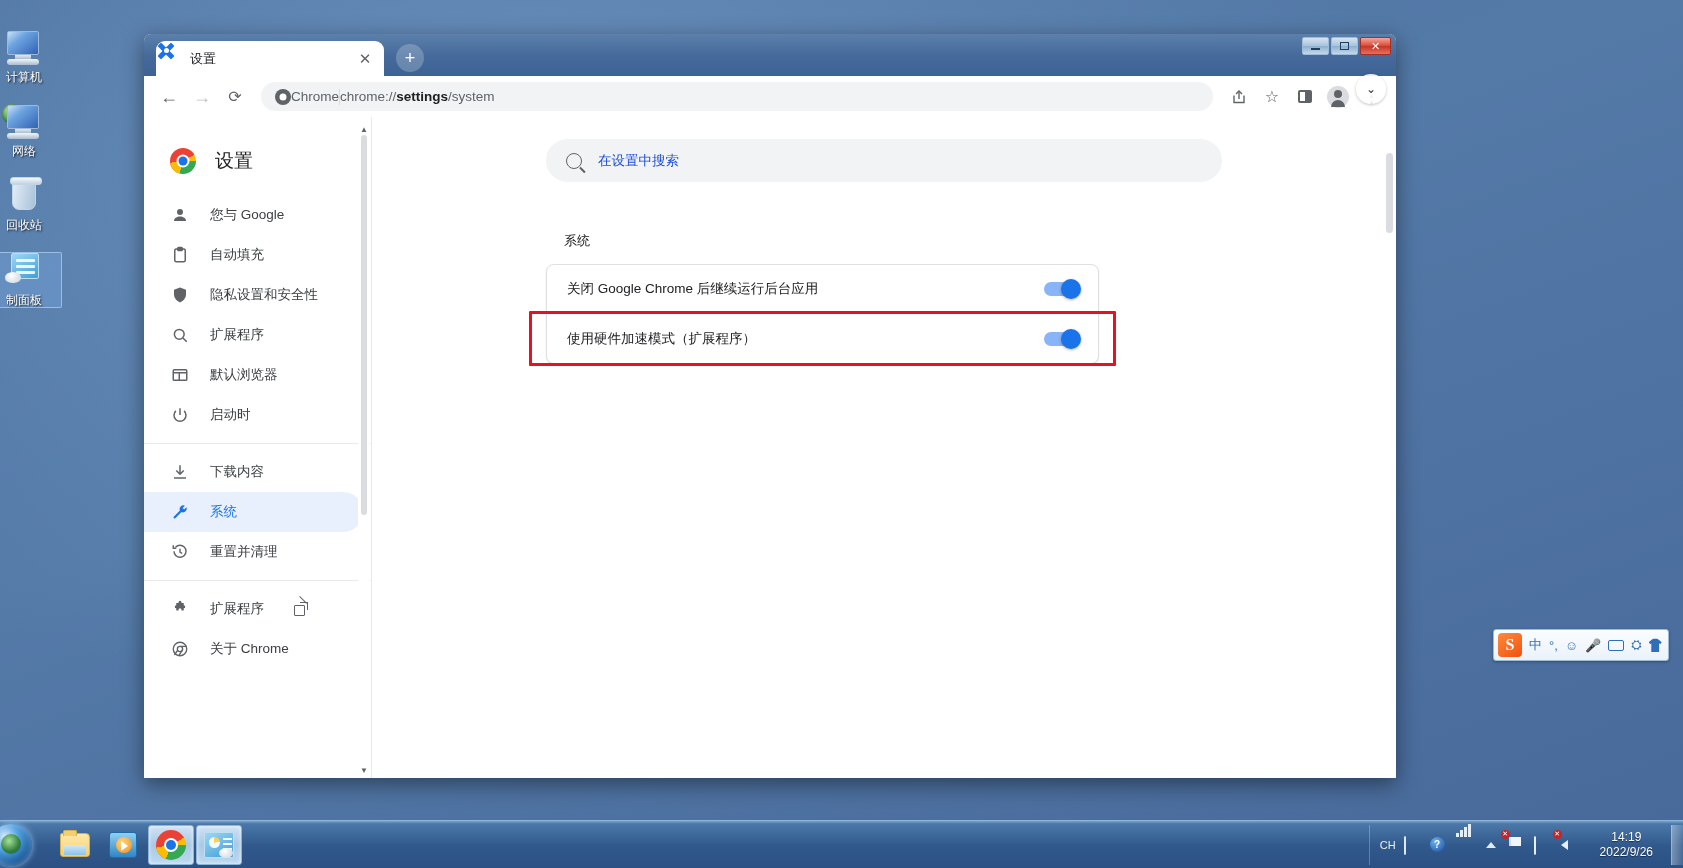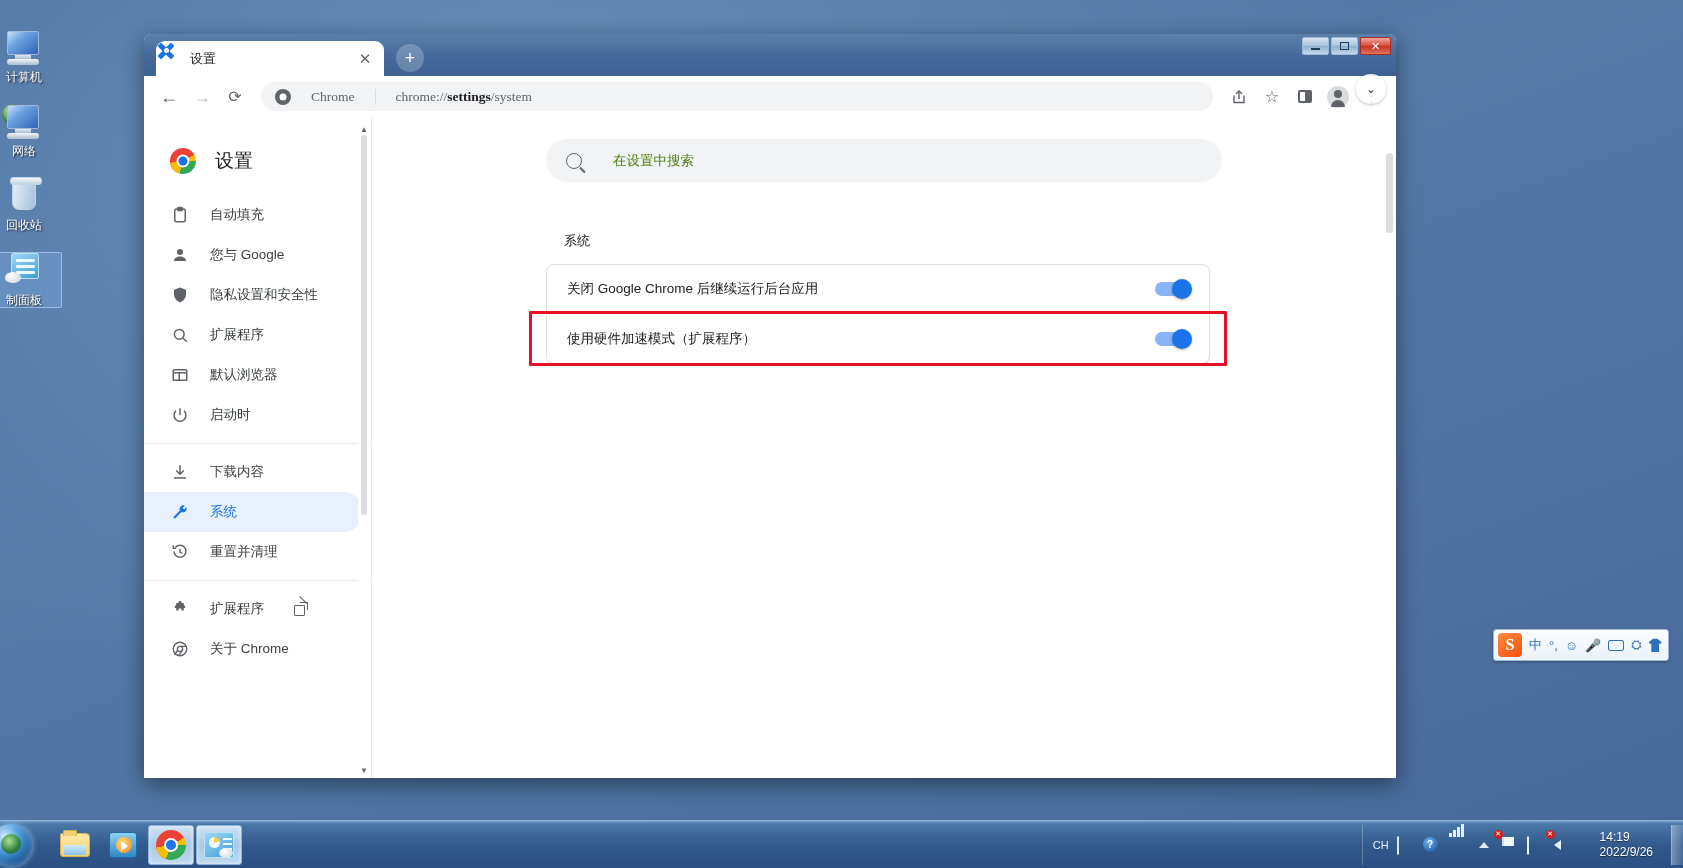--- a/index.html
+++ b/index.html
@@ -162,22 +162,22 @@
   .ic-settings-win .ball{
     position:absolute;left:14px;top:15px;width:14px;height:10px;border-radius:50%;
     background: radial-gradient(circle at 40% 30%, #fff, #c5d2de);
   }
   #tray {
     margin-left:auto; display:flex; align-items:center; height:40px;
     border-left:1px solid rgba(255,255,255,.25); padding-left:10px; gap:8px;
   }
   #tray .t { color:#e8f1fa; font-size:11px; display:flex; align-items:center; }
   #tray .clock {
-    color:#ffffff; font-size:12px; line-height:15px;
-    margin-left:21px; margin-right:6px;
+    color:#ffffff; font-size:12px; text-align:center; line-height:15px;
+    margin-left:14px; margin-right:6px;
     text-shadow: 0 1px 1px rgba(0,0,0,.5);
   }
   #showdesk { width:12px; height:40px; margin-left:4px;
     background: linear-gradient(90deg, rgba(255,255,255,.35), rgba(255,255,255,.12));
     border-left:1px solid rgba(255,255,255,.45); }
   .tray-ic { width:18px; height:16px; position:relative; }
   .ic-kbd { width:18px;height:11px;border:1px solid #dce9f5;border-radius:2px;background:rgba(255,255,255,.15); }
   .ic-help { width:15px;height:15px;border-radius:50%;
     background: radial-gradient(circle at 35% 30%, #6fb4ef, #14489a);
     color:#fff;font-size:10px;font-weight:bold;display:flex;align-items:center;justify-content:center; }
@@ -280,21 +280,21 @@
   .tb-ic {
     width:30px;height:30px;display:flex;align-items:center;justify-content:center;
     color:#5f6368; border-radius:50%; flex:none;
   }
   .arrow-l, .arrow-r { font-size:18px; line-height:1; }
   .arrow-r { color:#bdc1c6; }
   .reload { font-size:16px; }
   #omnibox {
     flex:1; height:29px; background:#f1f3f4; border-radius:15px;
     display:flex; align-items:center; padding:0 14px; margin:0 8px;
-    font-size:13.5px; color:#202124; gap:20px; min-width:0;font-family:Liberation Serif, serif;
+    font-size:13.5px; color:#202124; gap:0; min-width:0;
   }
   #omnibox .chrome-mini { width:16px;height:16px;position:relative;flex:none; }
   #omnibox .chrome-mini .r {
     position:absolute; inset:0;border-radius:50%;
     background:#5f6368;
   }
   #omnibox .chrome-mini .i {
     position:absolute;left:50%;top:50%;transform:translate(-50%,-50%);
     width:7px;height:7px;border-radius:50%;background:#fff;
   }
@@ -364,25 +364,25 @@
   #searchwrap { padding:22px 0 0 0; display:flex; justify-content:center; }
   #searchbar {
     width:676px; height:43px; background:#f1f3f4; border-radius:22px;
     display:flex; align-items:center; padding:0 20px; gap:16px;
   }
   #searchbar .mag {
     width:16px;height:16px;border:1.8px solid #5f6368;border-radius:50%;position:relative;flex:none;
   }
   #searchbar .mag:after{content:"";position:absolute;right:-5px;bottom:-3px;width:7px;height:1.8px;
     background:#5f6368;transform:rotate(45deg);}
-  #searchbar .ph { color:#4d7c0f; font-size:13.5px;margin-left:15px; }
+  #searchbar .ph { color:#1d4ed8; font-size:13.5px; }
   #sec-title { margin:50px 0 0 0; padding-left:18px; font-size:13px; color:#202124; }
   #card-wrap { display:flex; justify-content:center; margin-top:0; }
   #card {
-    width:664px; background:#ffffff; border:1px solid #e0e0e0; border-radius:8px;
+    width:553px; background:#ffffff; border:1px solid #e0e0e0; border-radius:8px;
     box-shadow: 0 1px 2px rgba(60,64,67,.12);
     margin-top:14px;
   }
   .srow {
     height:49px; display:flex; align-items:center; justify-content:space-between;
     padding:0 20px; border-bottom:1px solid #e8eaed; position:relative;
   }
   .srow:last-child { border-bottom:none; }
   .srow .lbl { font-size:13.5px; color:#202124; }
   .toggle { width:34px; height:14px; border-radius:7px; background:#8ab4f8; position:relative; flex:none; }
@@ -543,36 +543,36 @@
             <span class="ring2"></span>
             <span class="in"></span>
         </span>
         <span class="t">设置</span>
       </div>
 
       <div id="navlist">
 
         <div class="nav-item">
           <span class="ni">
+            <svg width="18" height="18" viewBox="0 0 24 24" fill="currentColor">
+                <circle cx="12" cy="8" r="4"></circle>
+                <path d="M4 20c0-4 4-6 8-6s8 2 8 6z"></path>
+              </svg>
+          </span>
+          <span>您与 Google</span>
+        </div>
+
+        <div class="nav-item">
+          <span class="ni">
             <svg width="18" height="18" viewBox="0 0 24 24" fill="none" stroke="currentColor" stroke-width="2">
                 <rect x="5" y="4" width="14" height="17" rx="2"></rect>
                 <rect x="9" y="2" width="6" height="4" rx="1" fill="currentColor"></rect>
               </svg>
           </span>
           <span>自动填充</span>
-        </div>
-
-        <div class="nav-item">
-          <span class="ni">
-            <svg width="18" height="18" viewBox="0 0 24 24" fill="currentColor">
-                <circle cx="12" cy="8" r="4"></circle>
-                <path d="M4 20c0-4 4-6 8-6s8 2 8 6z"></path>
-              </svg>
-          </span>
-          <span>您与 Google</span>
         </div>
 
         <div class="nav-item">
           <span class="ni">
             <svg width="18" height="18" viewBox="0 0 24 24" fill="currentColor">
                 <path d="M12 2l8 3v6c0 5-3.5 9-8 11-4.5-2-8-6-8-11V5z"></path>
               </svg>
           </span>
           <span>隐私设置和安全性</span>
         </div>

